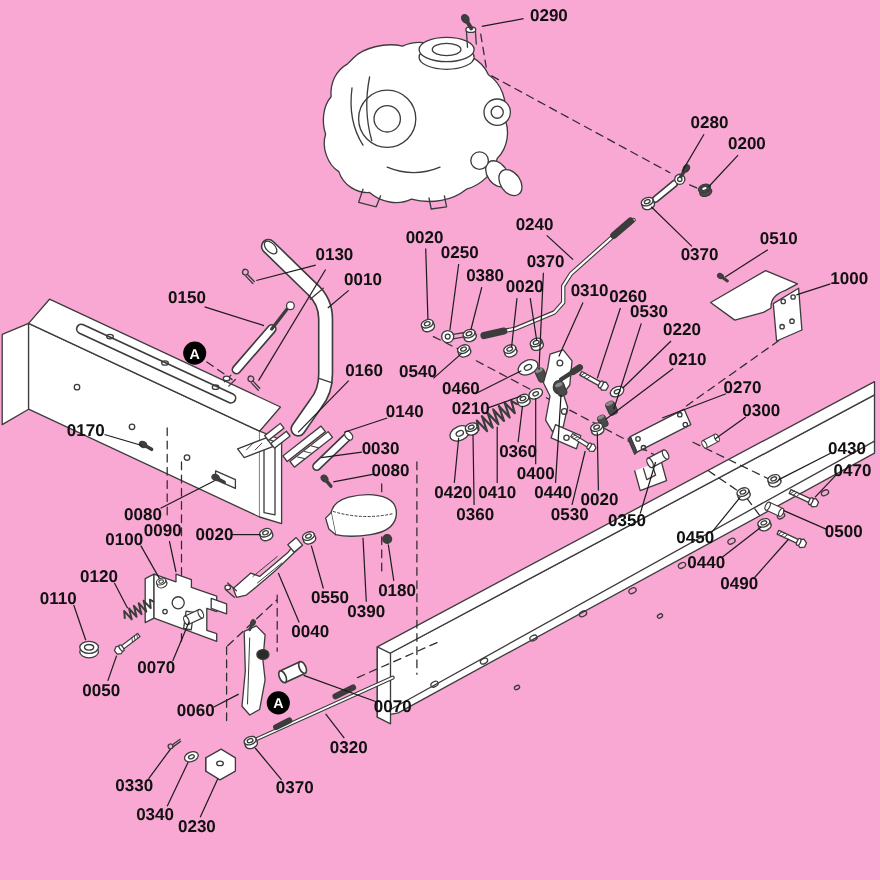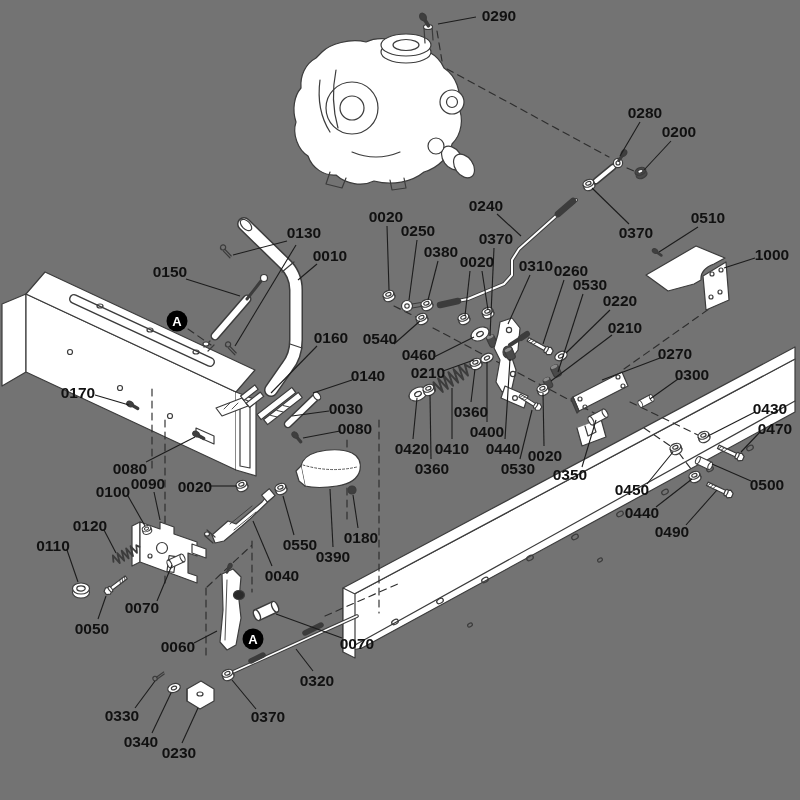--- a/index.html
+++ b/index.html
@@ -1,16 +1,16 @@
 <!DOCTYPE html>
 <html><head>
 <meta charset="utf-8">
 <style>
   html,body{margin:0;padding:0;background:#fff;}
-  .canvas{position:relative;width:800px;height:800px;background:#737373;overflow:hidden;}
+  .canvas{position:relative;width:800px;height:800px;background:#f9a8d4;overflow:hidden;}
   svg{display:block;}
   .lbl{font-family:"Liberation Sans",sans-serif;font-weight:700;font-size:15.5px;fill:#111;}
   .mkr{font-family:"Liberation Sans",sans-serif;font-weight:700;font-size:13px;fill:#fff;}
 </style>
 </head>
 <body>
 
 <div class="canvas">
 <svg width="800" height="800" viewBox="0 0 800 800">
   <defs>

